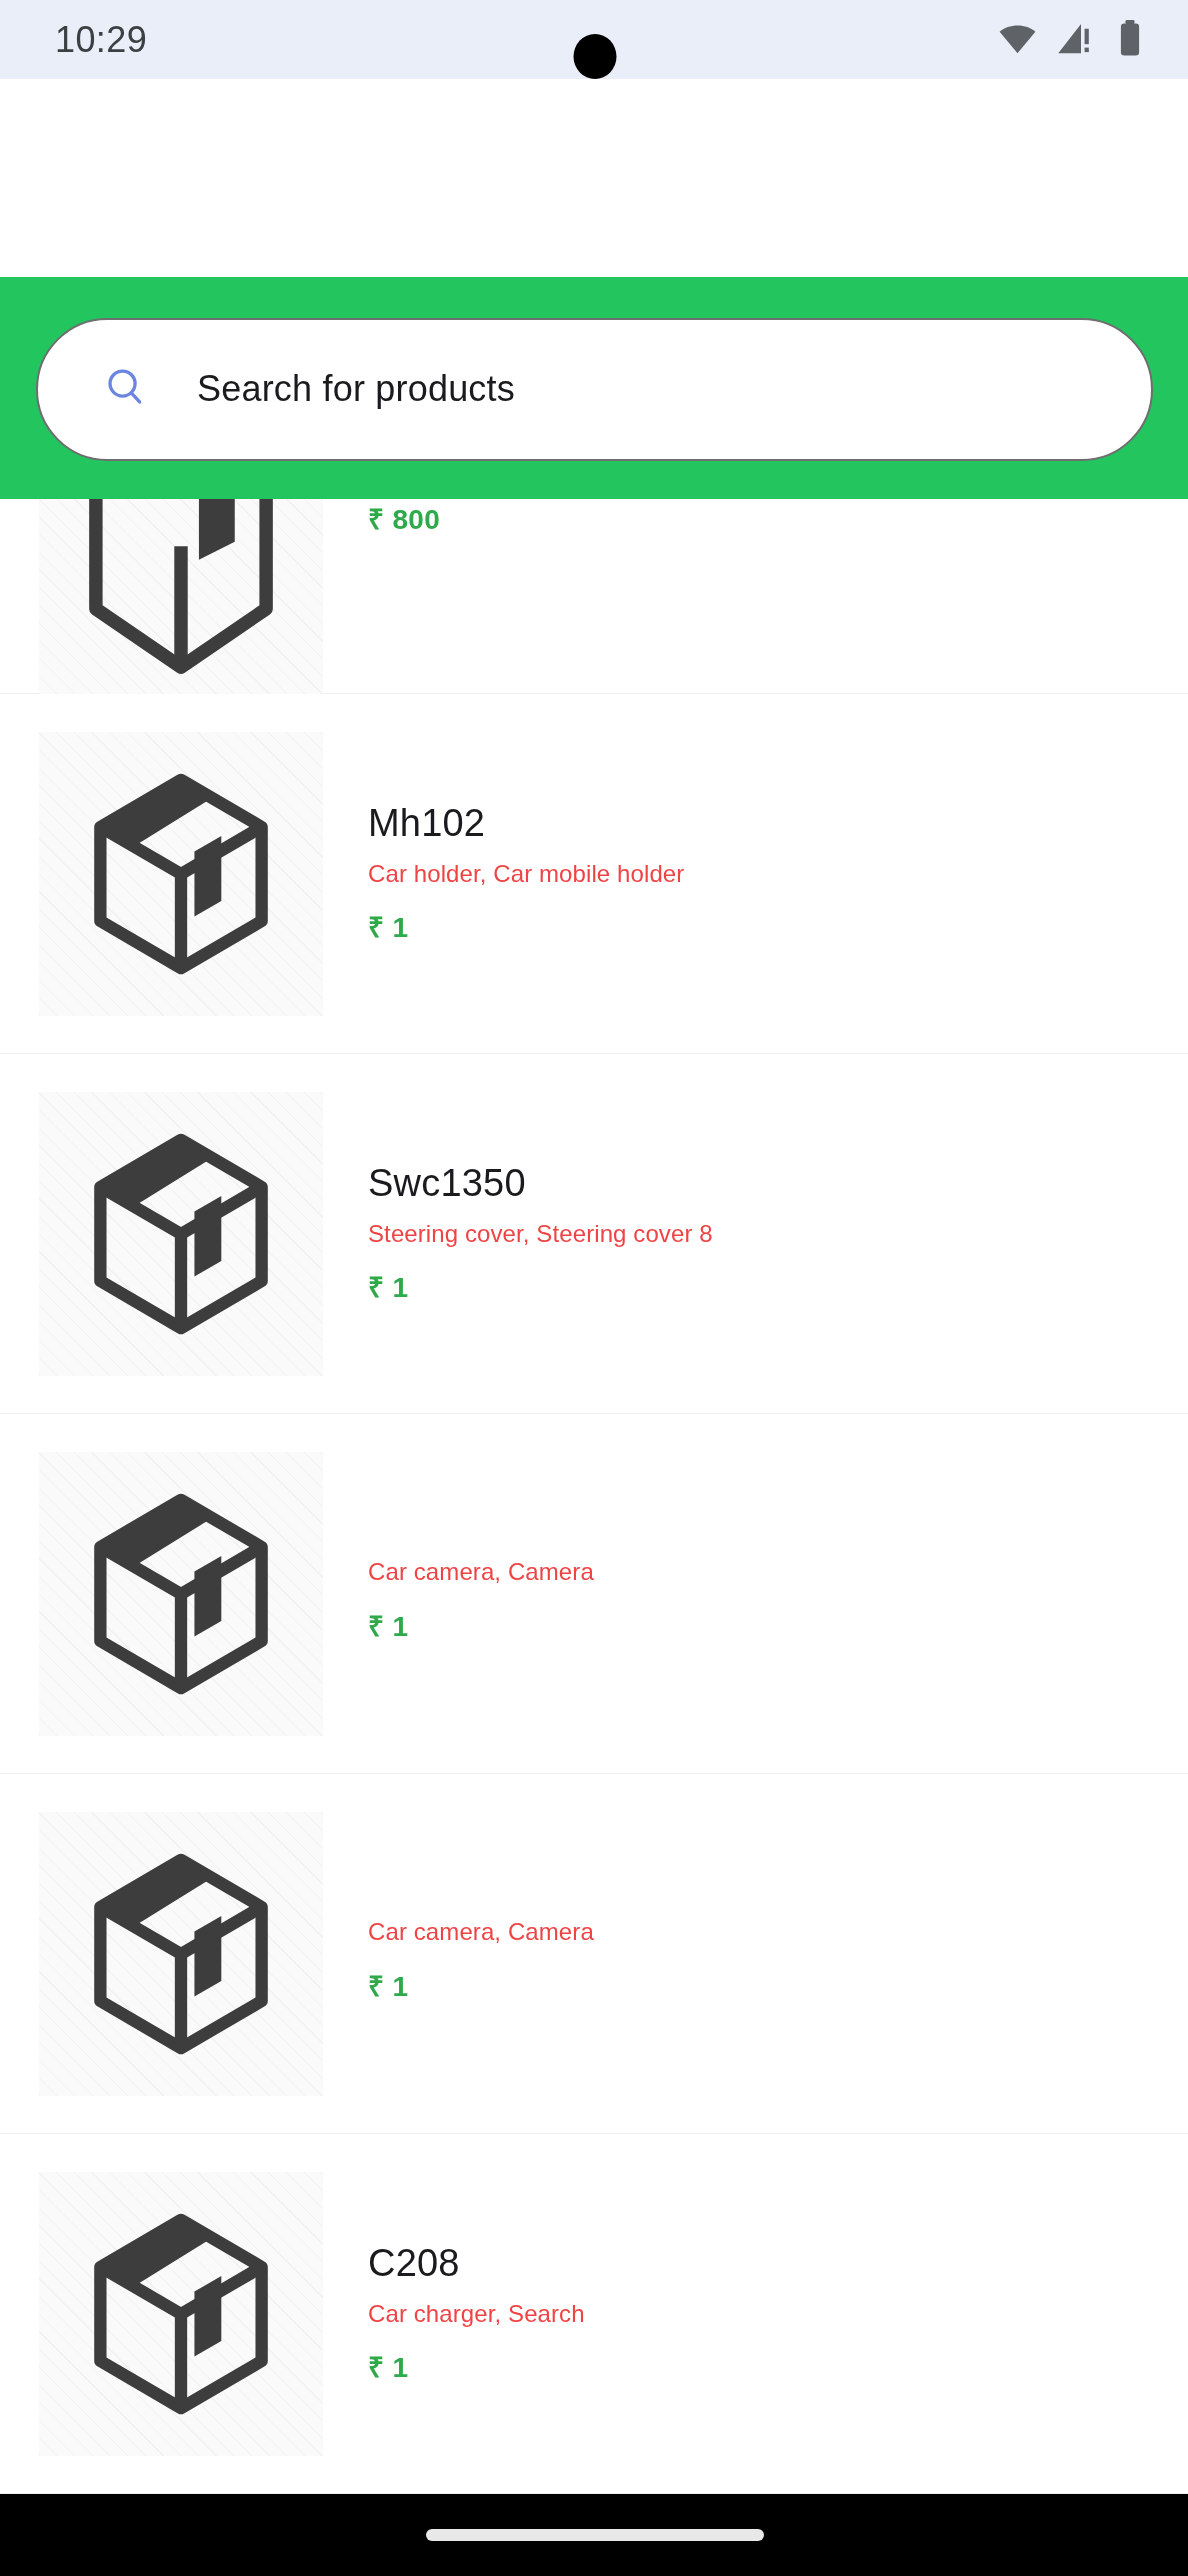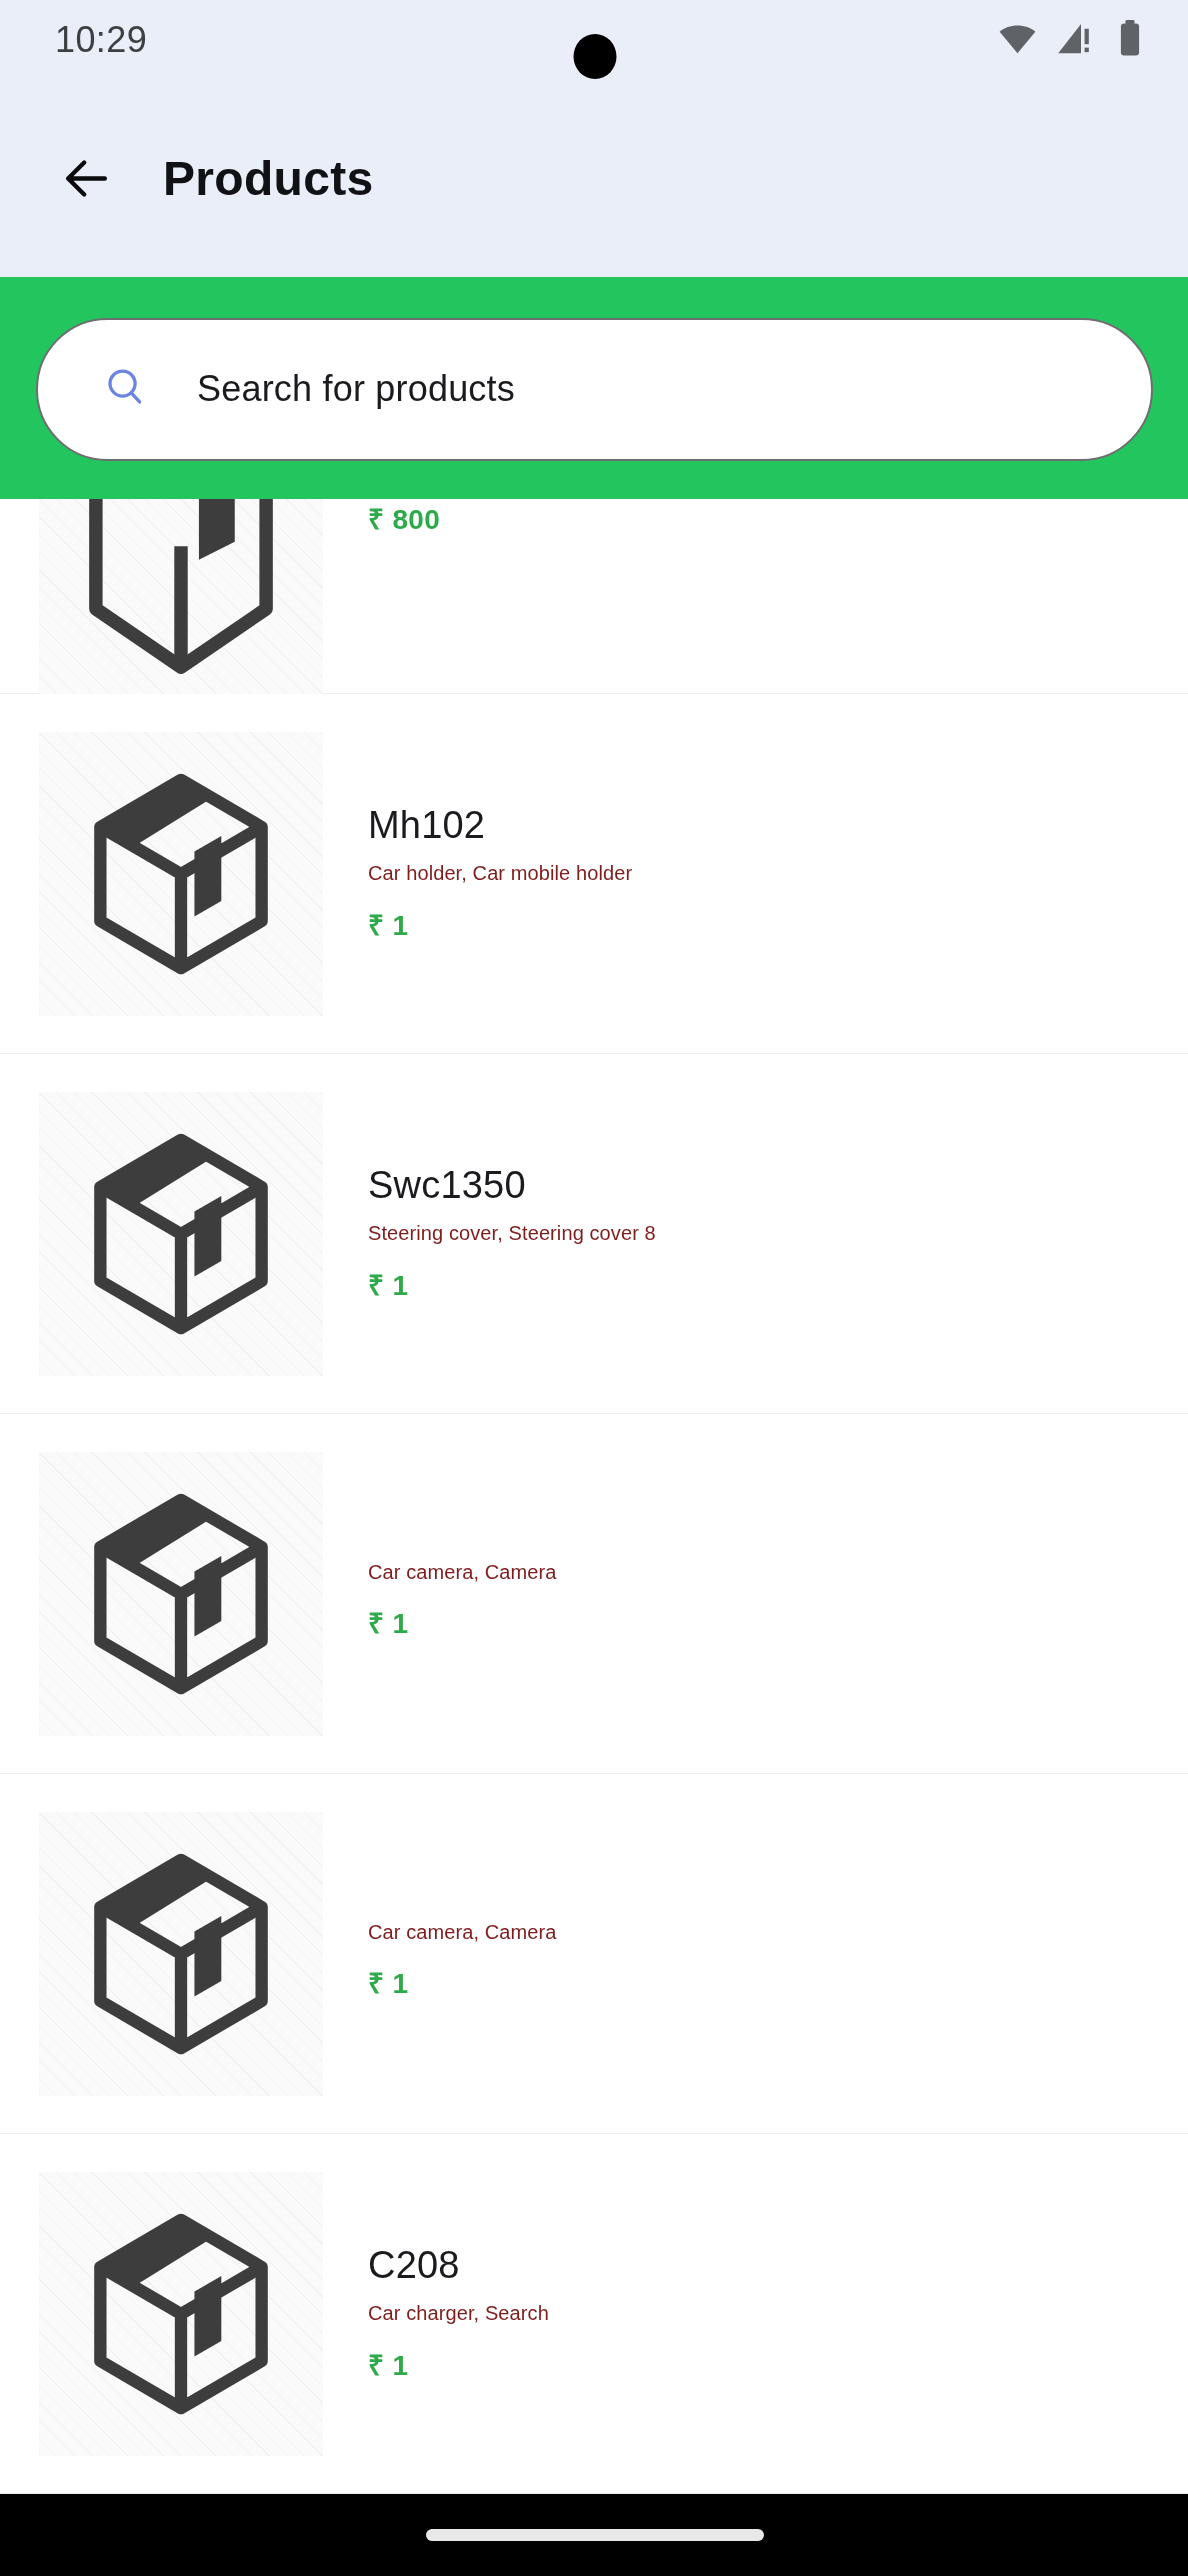--- a/index.html
+++ b/index.html
@@ -87,21 +87,21 @@
     display:flex; align-items:center; justify-content:center;
     overflow:hidden;
   }
   .row.partial .thumb { height:195px; align-items:flex-end; }
   .row.partial .thumb svg { margin-bottom:-9px; }
 
   .info {
     margin-left:45px; display:flex; flex-direction:column;
   }
   .p-name { font-size:38px; color:#1b1b1f; letter-spacing:0.2px; }
-  .p-cat  { font-size:20px; color:#7f1d1d; margin-top:15px; letter-spacing:0.1px; }
+  .p-cat  { font-size:24px; color:#ef4444; margin-top:15px; letter-spacing:0.1px; }
   .p-price{
     font-size:28px; color:#2eaa4a; font-weight:700;
     margin-top:19.7px; letter-spacing:0.3px;
   }
   .row.partial .info { justify-content:flex-start; padding-top:0; }
   .row.partial .p-price { margin-top:0; }
 
   
   .navbar {
     position:absolute; bottom:0; left:0; width:1189px; height:82px;
@@ -136,28 +136,20 @@
       <span>
         <svg width="36" height="39" viewBox="0 0 16 24">
           <rect x="5.2" y="0.6" width="5.6" height="2.6" rx="0.9" fill="#5f6368"></rect>
           <rect x="2.4" y="2.8" width="11.2" height="19.6" rx="2" fill="#5f6368"></rect>
         </svg>
       </span>
     </div>
     <div class="punchhole"></div>
   </div>
 
-  <div class="appbar">
-    <div class="back-btn">
-      <svg width="55" height="55" viewBox="0 0 24 24">
-        <path d="M20 12H4M4 12l7-7M4 12l7 7" stroke="#0b0b0d" stroke-width="1.9" fill="none" stroke-linecap="round" stroke-linejoin="round"></path>
-      </svg>
-    </div>
-    <div class="appbar-title">Products</div>
-  </div>
 
   <div class="search-wrap">
     <div class="search-box">
       <span>
         <svg width="47" height="47" viewBox="0 0 24 24">
           <circle cx="10.5" cy="10" r="6.4" stroke="#6b85e0" stroke-width="1.7" fill="none"></circle>
           <line x1="15.3" y1="15.1" x2="19.2" y2="19.4" stroke="#6b85e0" stroke-width="1.7" stroke-linecap="round"></line>
         </svg>
       </span>
       <span class="search-ph">Search for products</span>

